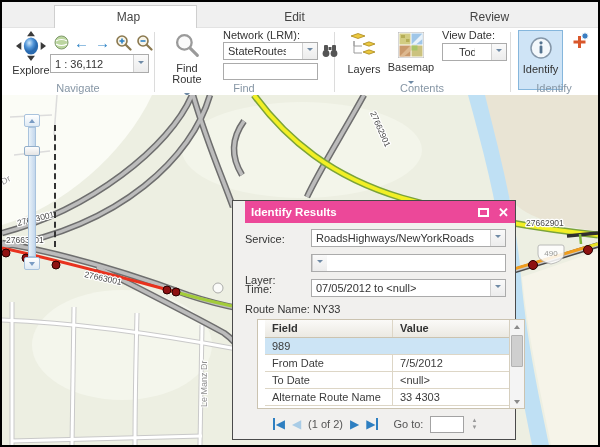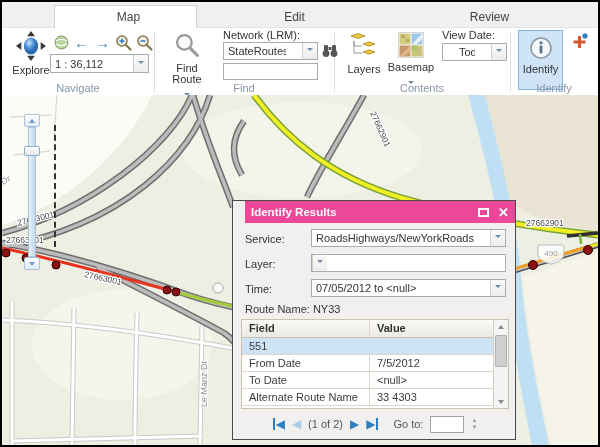--- a/index.html
+++ b/index.html
@@ -43,21 +43,21 @@
   
   .dialog { position:absolute; left:232px; top:200px; width:284px; height:240px; background:#f1f0ee; border:1px solid #4a4a4a; }
   .dlg-title { position:absolute; left:0; top:0; right:0; height:22px; background:#ec4899; display:flex; align-items:center; padding:0 6px;margin-left:12px; }
   .dlg-title .t { flex:1; color:#fff; font-size:11.5px; font-weight:bold; }
   .dlg-max { width:11px; height:9px; border:2px solid #fff; margin-right:9px; }
   .dlg-close { color:#fff; font-size:13px; font-weight:bold; line-height:13px; }
   .fldlabel { position:absolute; left:12px; font-size:11px; color:#333; }
   .dcombo { left:78px; width:195px; height:18px; }
   .routename { position:absolute; left:12px; top:102px; font-size:11px; color:#333; }
 
-  .dtable { position:absolute; left:8px; top:118px; width:268px; height:90px; background:#fff; border:1px solid #cbc3b0; }
+  .dtable { position:absolute; left:24px; top:118px; width:268px; height:90px; background:#fff; border:1px solid #cbc3b0;padding-left:7px; }
   .dt-head { display:flex; height:18px; background:linear-gradient(#fbfaf8,#ebe9e2); border-bottom:1px solid #cbc3b0; font-size:11px; font-weight:bold; color:#333; }
   .dt-row { display:flex; height:17px; border-bottom:1px solid #ddd6c6; font-size:11px; color:#3c3c3c; background:#fff; }
   .dt-row.sel { background:#cce4f5; }
   .c-field { width:128px; padding:2px 0 0 7px; border-right:1px solid #ddd6c6; overflow:hidden; white-space:nowrap; }
   .c-value { flex:1; padding:2px 0 0 7px; overflow:hidden; white-space:nowrap; }
   .dt-head .c-field, .dt-head .c-value { padding-top:2px; }
   .scrollbar { position:absolute; right:0; top:0; bottom:0; width:15px; background:#f4f4f4; border-left:1px solid #d6cfbf; }
   .sb-btn { position:absolute; left:0; width:14px; height:13px; display:flex; align-items:center; justify-content:center; }
   .sb-tri-up { width:0;height:0;border:3.5px solid transparent;border-bottom:4.5px solid #8a8a8a; margin-top:-3px;}
   .sb-tri-down { width:0;height:0;border:3.5px solid transparent;border-top:4.5px solid #8a8a8a; margin-bottom:-3px;}
@@ -357,21 +357,21 @@
     </div>
 
     <div class="fldlabel" style="top:32px;">Service:</div>
     <div class="combo dcombo" style="top:28px;">
       <div class="val">RoadsHighways/NewYorkRoads</div>
       <div class="dd">
           <span class="caret"></span>
         </div>
     </div>
 
-    <div class="fldlabel" style="top:57px;">Layer:</div>
+    <div class="fldlabel" style="top:73px;">Layer:</div>
     <div class="combo dcombo" style="top:53px;">
       <div class="dd">
           <span class="caret"></span>
         </div>
     </div>
 
     <div class="fldlabel" style="top:82px;">Time:</div>
     <div class="combo dcombo" style="top:78px;">
       <div class="val">07/05/2012 to &lt;null&gt;</div>
       <div class="dd">
@@ -383,21 +383,21 @@
       <span>Route Name:</span>
       <span>NY33</span>
     </div>
 
     <div class="dtable">
       <div class="dt-head">
         <div class="c-field">Field</div>
         <div class="c-value">Value</div>
       </div>
       <div class="dt-row sel">
-        <div class="c-value">551</div>
+        <div class="c-value">989</div>
       </div>
       <div class="dt-row">
         <div class="c-field">From Date</div>
         <div class="c-value">7/5/2012</div>
       </div>
       <div class="dt-row">
         <div class="c-field">To Date</div>
         <div class="c-value">&lt;null&gt;</div>
       </div>
       <div class="dt-row">

